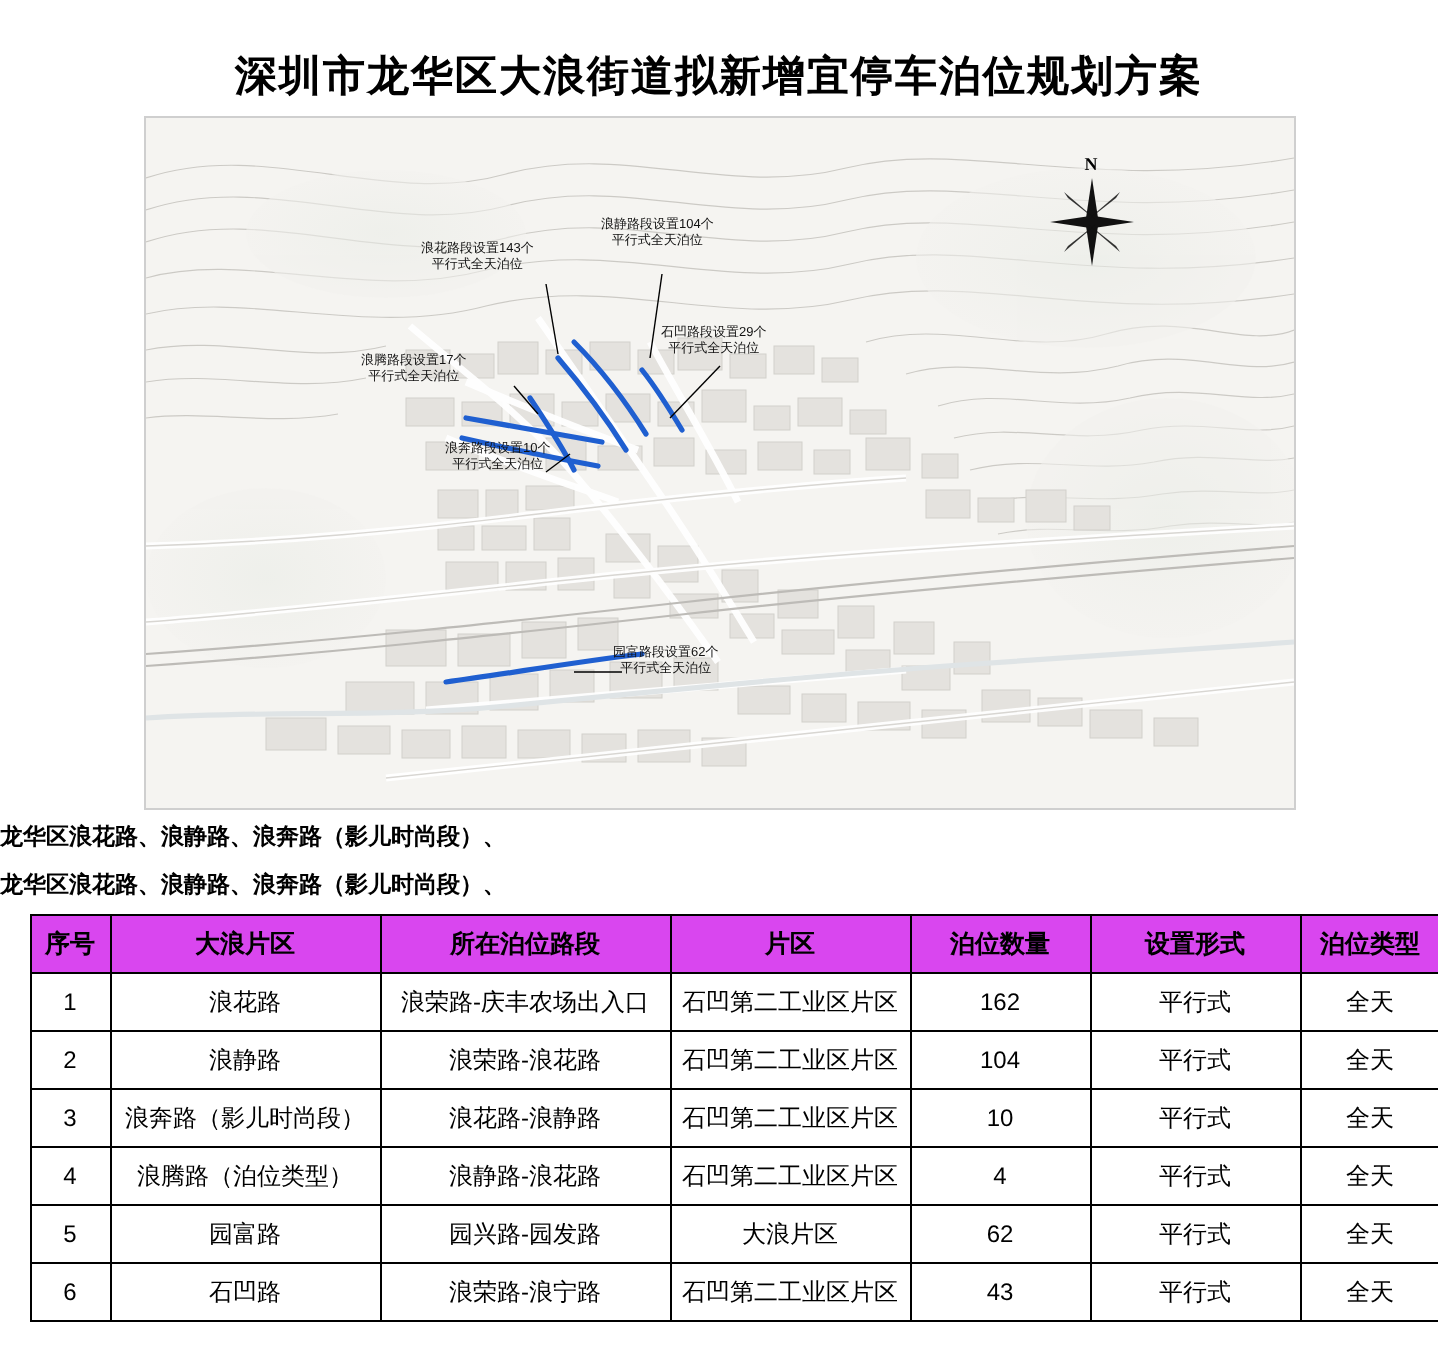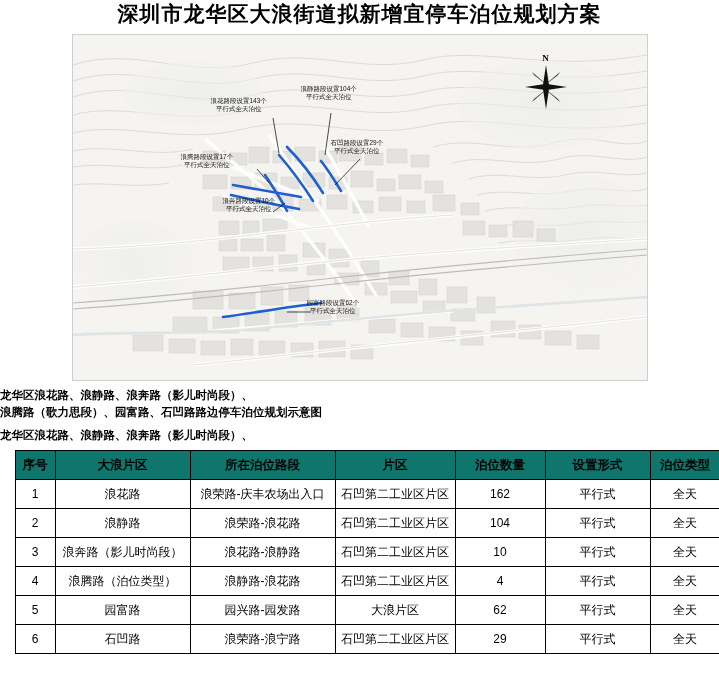--- a/index.html
+++ b/index.html
@@ -19,21 +19,21 @@
     width: 719px;
     height: 686px;
     position: relative;
   }
   
   .doc-title {
     text-align: center;
     font-size: 21px;
     font-weight: bold;
     letter-spacing: 1px;
-    padding-top: 0;
+    padding-top: 24px;
     padding-bottom: 6px;
     color: #000;
   }
   
   .map-wrap {
     width: 574px;
     margin: 0 auto;
     height: 345px;
     position: relative;
     border: 1px solid #cfcfcf;
@@ -91,21 +91,21 @@
   table.plan th, table.plan td {
     border: 1px solid #000;
     text-align: center;
     font-size: 12px;
     height: 28px;
     padding: 0 2px;
     background: #fff;
   }
   table.plan th {
     font-weight: bold;
-    background: #0f766e;
+    background: #d946ef;
     font-size: 12.5px;
   }
   .col-seq   { width: 40px; }
   .col-name  { width: 135px; }
   .col-range { width: 145px; }
   .col-area  { width: 120px; }
   .col-count { width: 90px; }
   .col-form  { width: 105px; }
   .col-type  { width: 70px; }
 </style>
@@ -323,21 +323,20 @@
           <polygon points="37,9 23,21 21,23 35,12" opacity="0.85"></polygon>
           <polygon points="9,39 23,27 25,25 11,36" opacity="0.85"></polygon>
           <polygon points="37,39 23,27 21,25 35,36" opacity="0.85"></polygon>
         </g>
       </svg>
     </div>
   </div>
 
   <div class="caption">
     <div>龙华区浪花路、浪静路、浪奔路（影儿时尚段）、</div>
-    <div>浪腾路（歌力思段）、园富路、石凹路路边停车泊位规划示意图</div>
   </div>
 
   <div class="caption second">
     <div>龙华区浪花路、浪静路、浪奔路（影儿时尚段）、</div>
   </div>
 
   <div class="table-wrap">
     <table class="plan">
       <colgroup>
         <col class="col-seq">
@@ -403,21 +402,21 @@
           <td>大浪片区</td>
           <td>62</td>
           <td>平行式</td>
           <td>全天</td>
         </tr>
         <tr>
           <td>6</td>
           <td>石凹路</td>
           <td>浪荣路-浪宁路</td>
           <td>石凹第二工业区片区</td>
-          <td>29</td>
+          <td>43</td>
           <td>平行式</td>
           <td>全天</td>
         </tr>
       </tbody>
     </table>
   </div>
 
 </div>
 
 </body></html>

